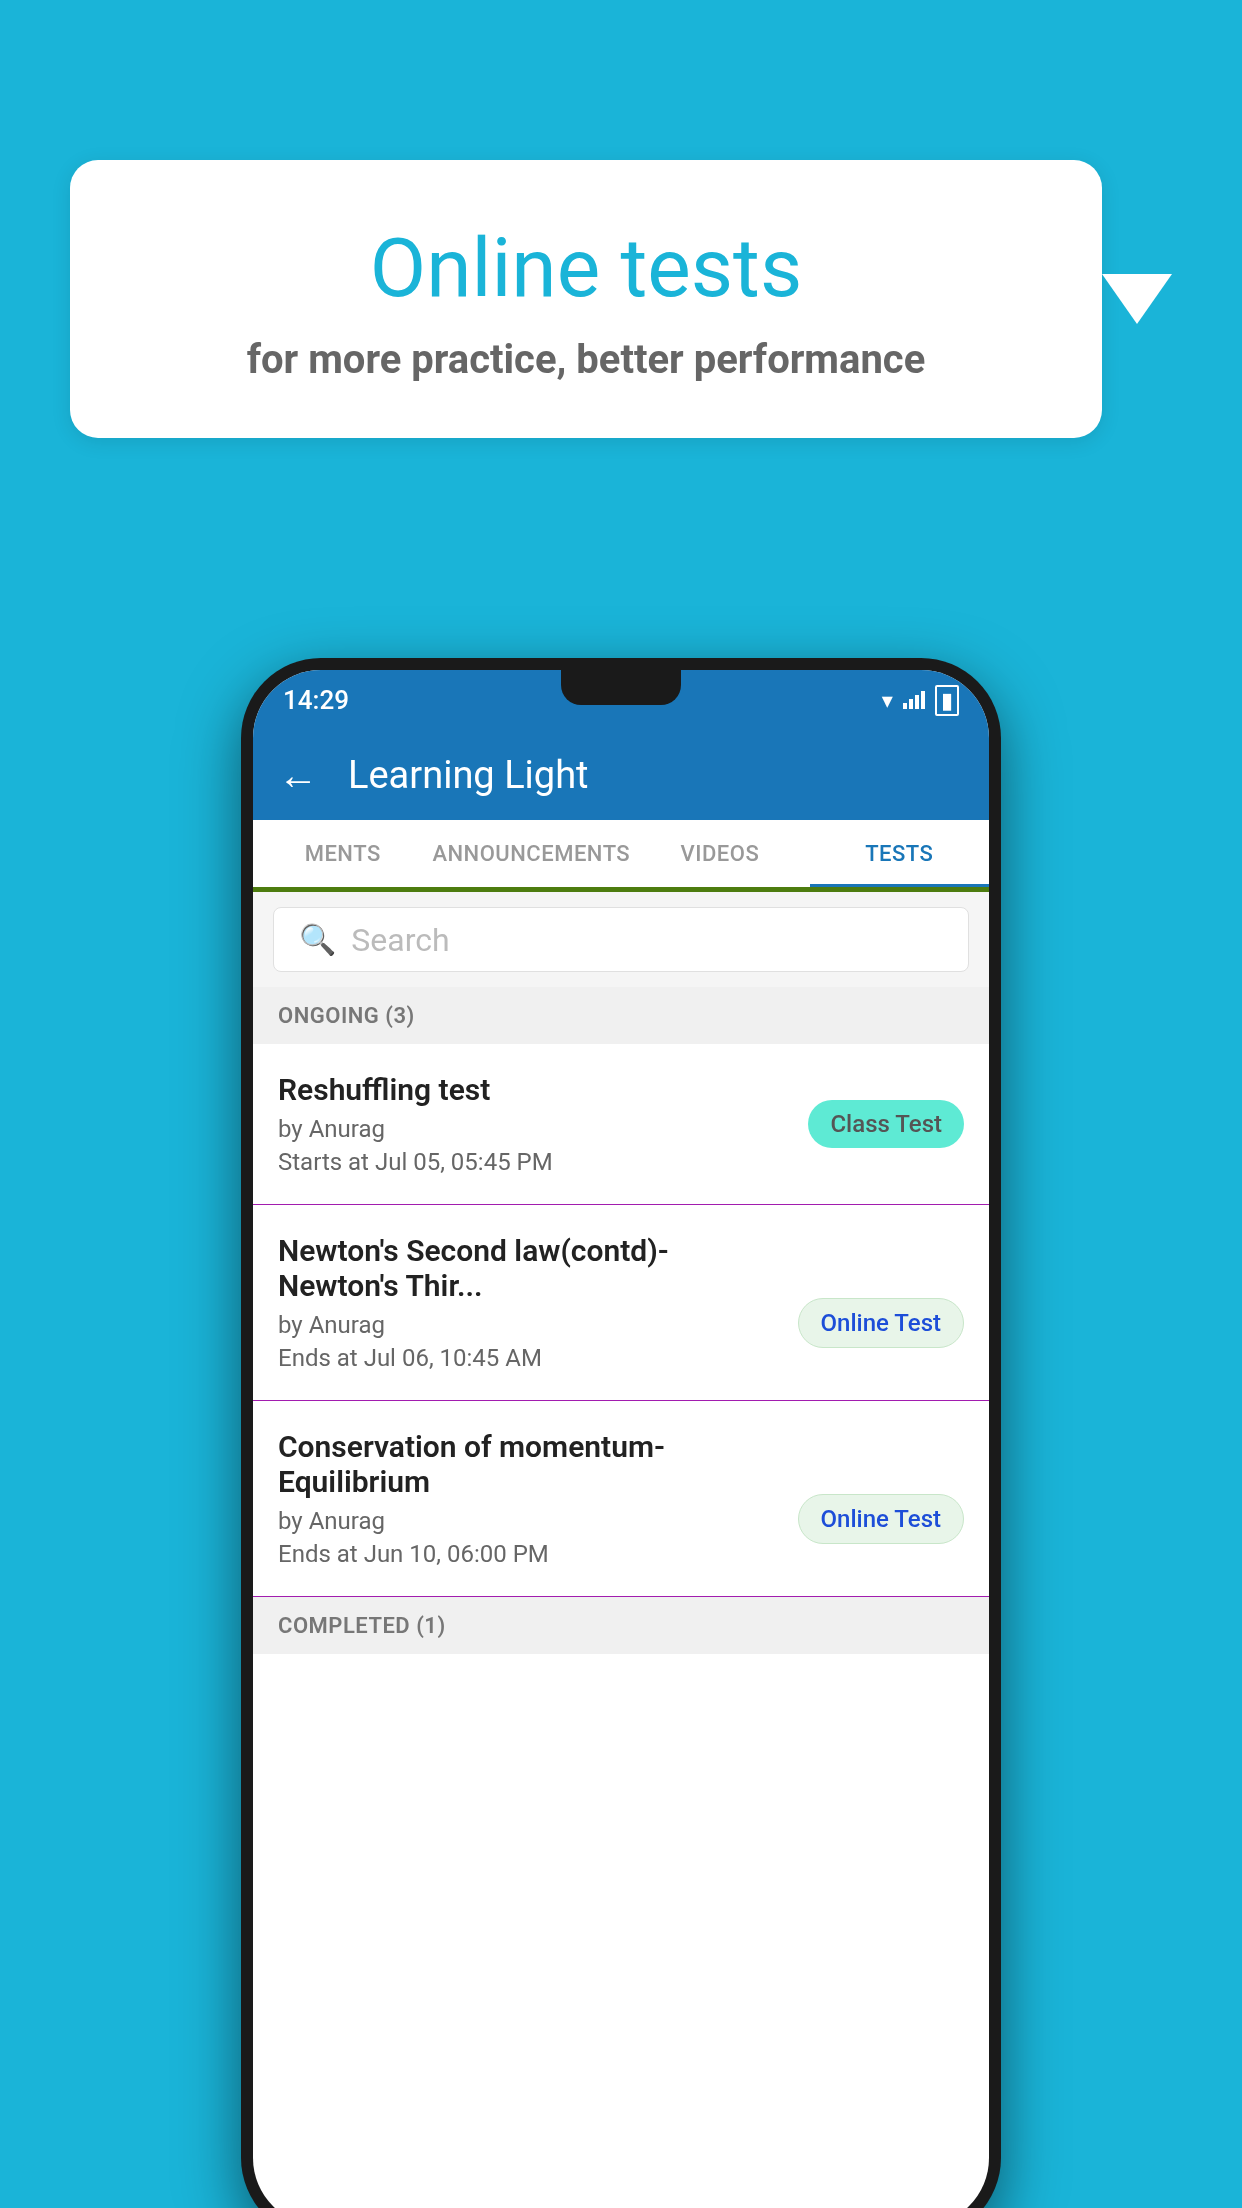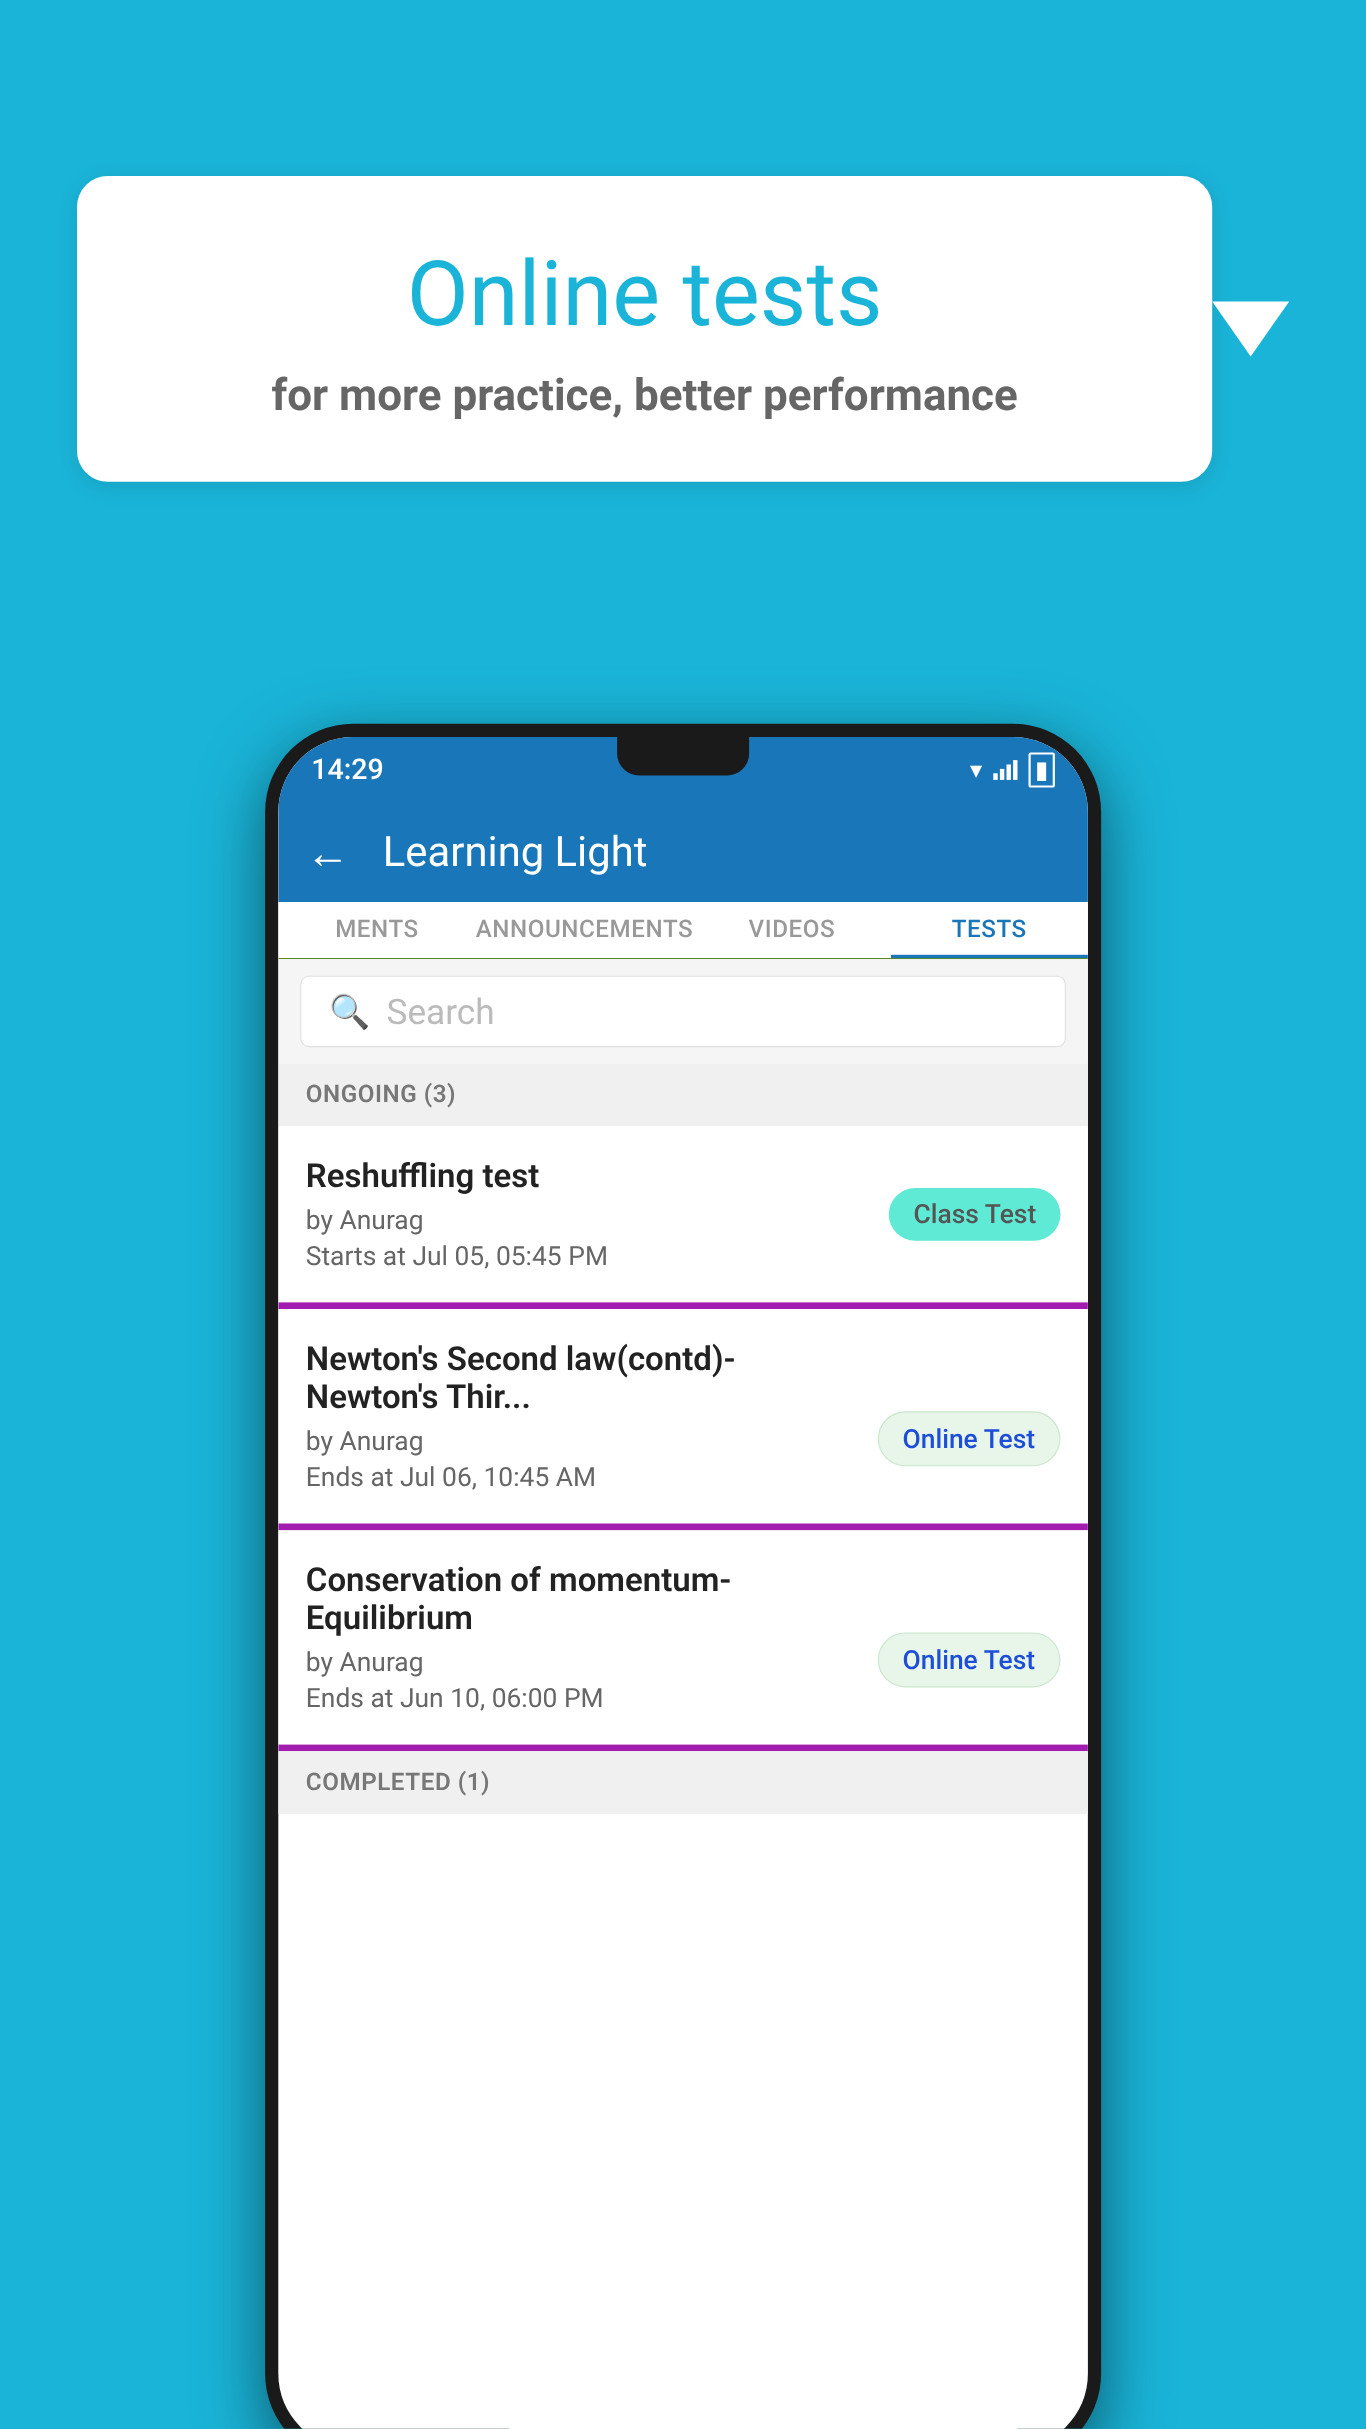--- a/index.html
+++ b/index.html
@@ -132,22 +132,22 @@
     .app-bar-title {
       color: white;
       font-size: 38px;
       font-weight: 400;
     }
 
     
     .tabs {
       background: white;
       display: flex;
-      border-bottom: 1px solid #4d7c0f;
-      height: 52px;
+      border-bottom: 5px solid #4d7c0f;
+      height: 72px;
     }
 
     .tab {
       flex: 1;
       display: flex;
       align-items: center;
       justify-content: center;
       font-size: 22px;
       font-weight: 500;
       color: #999;
@@ -207,21 +207,21 @@
       letter-spacing: 0.5px;
     }
 
     
     .test-list {
       background: white;
     }
 
     .test-item {
       padding: 28px 25px;
-      border-bottom: 6px solid #a21caf;
+      border-bottom: 1px solid #a21caf;
       display: flex;
       justify-content: flex-start;
       align-items: flex-start;
     }
 
     .test-info {
       flex: 1;
       margin-right: 20px;
     }
 

